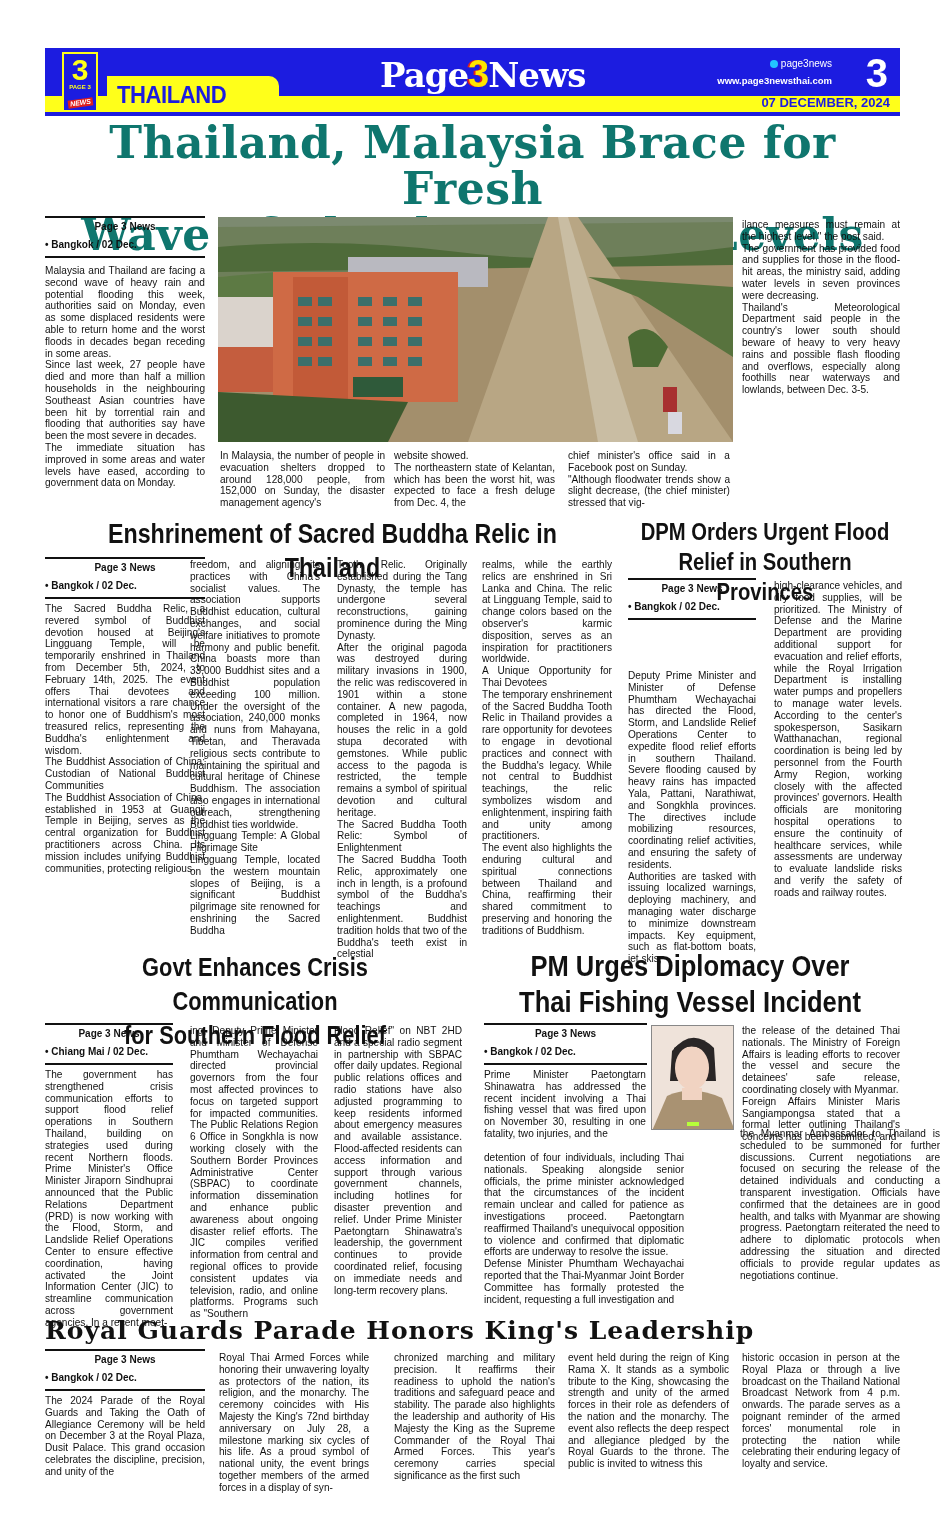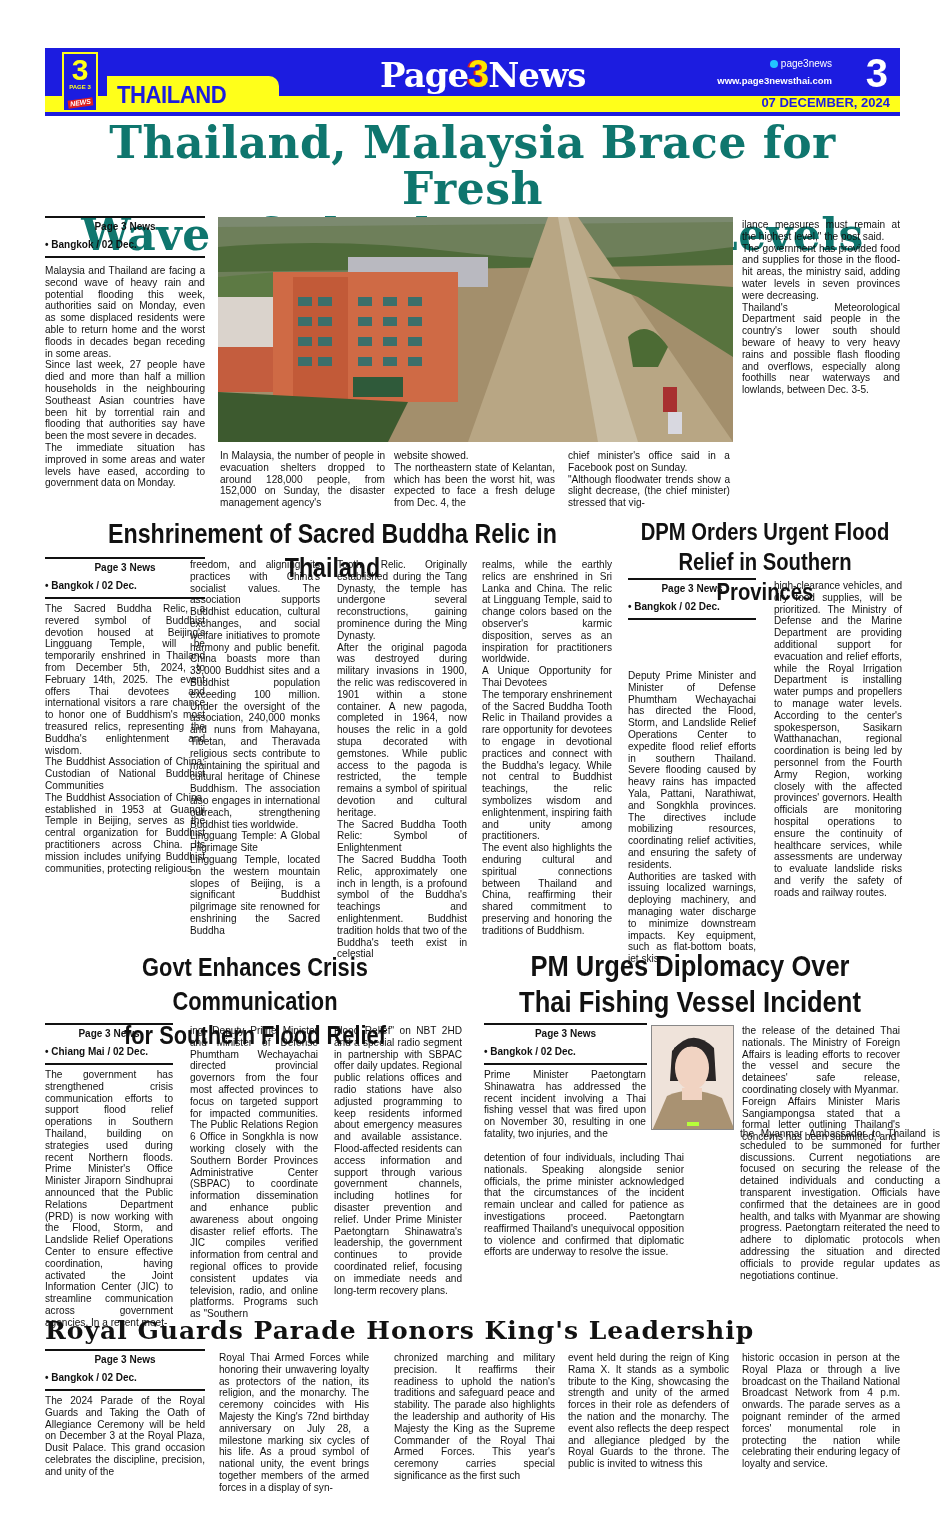--- a/index.html
+++ b/index.html
@@ -232,20 +232,21 @@
       <path d="M15 70 Q40 58 70 72 L83 105 L0 105 Z" fill="#a99272"></path>
       <rect x="30" y="62" width="20" height="12" fill="#f1d3c2"></rect>
       <rect x="35" y="96" width="12" height="4" fill="#b6ff3a"></rect>
     </svg>
   </div>
   <div class="col" style="left:484px; top:1069px; width:162px;">
     <p>Prime Minister Paetongtarn Shinawatra has addressed the recent incident involving a Thai fishing vessel that was fired upon on November 30, resulting in one fatality, two injuries, and the</p>
   </div>
   <div class="col" style="left:484px; top:1140px; width:200px;margin-top:12px;">
     <p>detention of four individuals, including Thai nationals. Speaking alongside senior officials, the prime minister acknowledged that the circumstances of the incident remain unclear and called for patience as investigations proceed. Paetongtarn reaffirmed Thailand's unequivocal opposition to violence and confirmed that diplomatic efforts are underway to resolve the issue.</p>
+    <p>Defense Minister Phumtham Wechayachai reported that the Thai-Myanmar Joint Border Committee has formally protested the incident, requesting a full investigation and</p>
   </div>
   <div class="col" style="left:742px; top:1025px; width:158px;">
     <p>the release of the detained Thai nationals. The Ministry of Foreign Affairs is leading efforts to recover the vessel and secure the detainees' safe release, coordinating closely with Myanmar.</p>
     <p>Foreign Affairs Minister Maris Sangiampongsa stated that a formal letter outlining Thailand's concerns has been submitted, and</p>
   </div>
   <div class="col" style="left:700px; top:1128px; width:200px;margin-left:40px;">
     <p>the Myanmar Ambassador to Thailand is scheduled to be summoned for further discussions. Current negotiations are focused on securing the release of the detained individuals and conducting a transparent investigation. Officials have confirmed that the detainees are in good health, and talks with Myanmar are showing progress. Paetongtarn reiterated the need to adhere to diplomatic protocols when addressing the situation and directed officials to provide regular updates as negotiations continue.</p>
   </div>
 </section>
 

